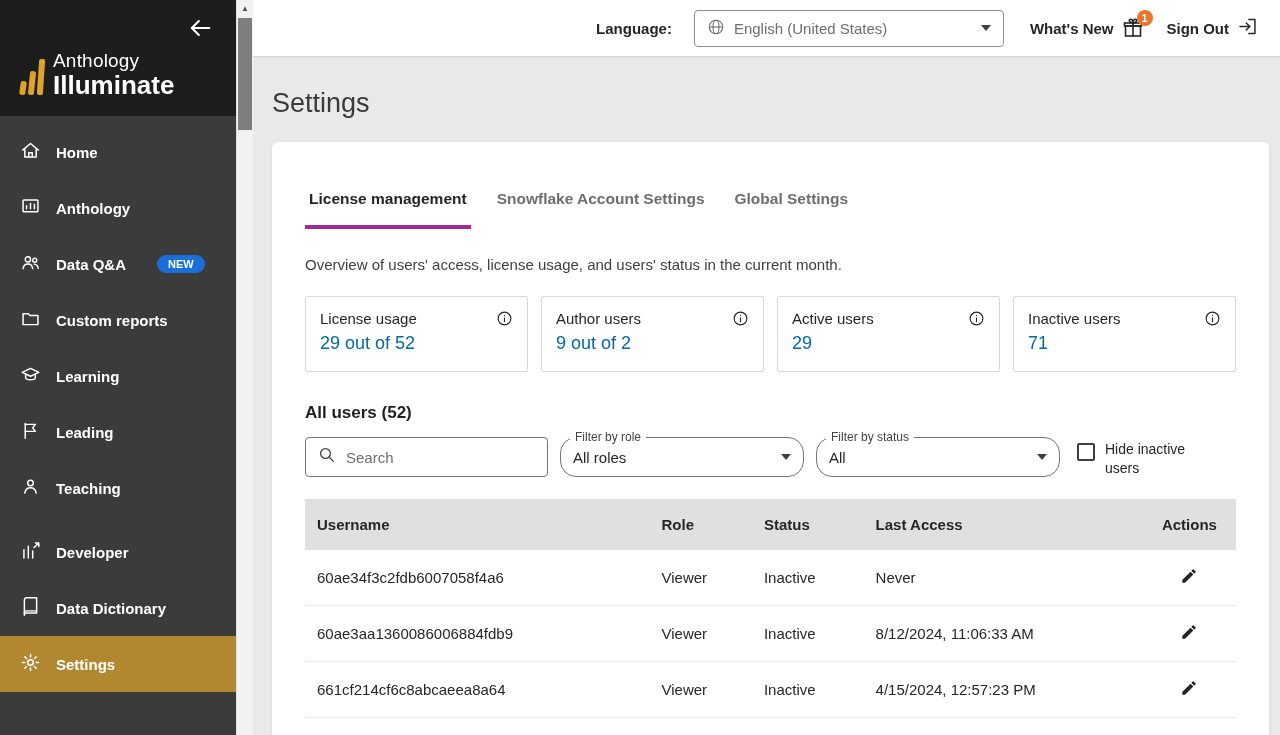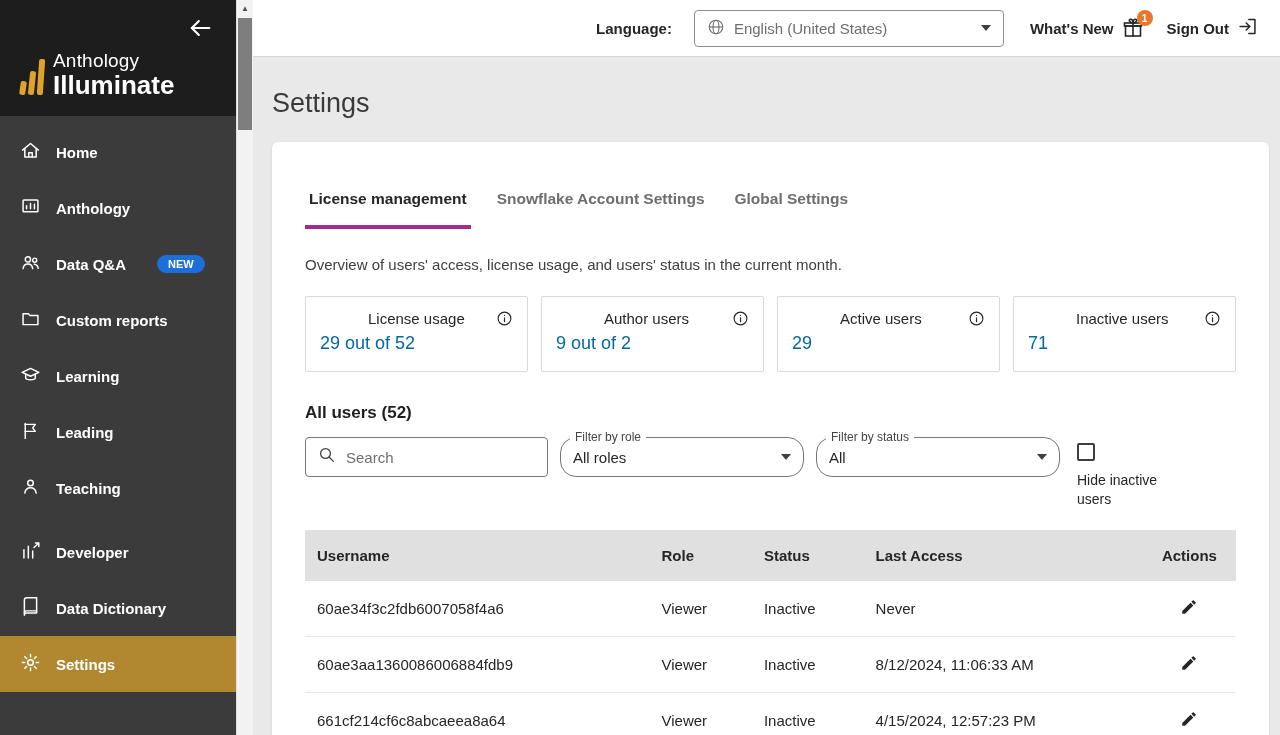--- a/index.html
+++ b/index.html
@@ -53,37 +53,37 @@
   .card { background:#fff; border-radius:6px; box-shadow:0 1px 3px rgba(0,0,0,.10); padding:48px 33px 24px; min-height:600px; }
 
   .tabs { display:flex; gap:22px; }
   .tab { font-size:15.5px; font-weight:bold; color:#6E6E6E; padding:0 4px 17px; border-bottom:4px solid transparent; cursor:pointer; }
   .tab.active { color:#262626; border-bottom-color:#A02B93; }
 
   .desc { margin-top:27px; font-size:15px; color:#3F3F3F; }
 
   .stats { display:flex; gap:13px; margin-top:23px; }
   .stat { flex:1; border:1px solid #D9D9D9; border-radius:2px; padding:13px 14px 17px; background:#fff; }
-  .stat-head { display:flex; justify-content:space-between; align-items:center;margin-left:48px; }
+  .stat-head { display:flex; justify-content:space-between; align-items:center; }
   .stat-label { font-size:15px; color:#262626; }
   .info-icon { width:17px; height:17px; cursor:pointer; }
   .info-icon svg { width:17px; height:17px; stroke:#262626; fill:none; stroke-width:1.6; stroke-linecap:round; }
   .stat-value { margin-top:6px; font-size:18px; color:#0369a1; }
 
   .all-users { margin-top:31px; font-size:17px; font-weight:bold; color:#1F1F1F; }
 
   .controls { display:flex; gap:12px; margin-top:14px; align-items:flex-start; }
   .search-box { width:243px; height:40px; border:1px solid #767676; border-radius:4px; display:flex; align-items:center; gap:10px; padding:0 12px; background:#fff; }
   .search-box svg { width:18px; height:18px; stroke:#3F3F3F; fill:none; stroke-width:1.7; stroke-linecap:round; flex-shrink:0; }
   .search-box input { border:none; outline:none; font-size:15px; width:100%; font-family:"Liberation Sans",sans-serif; color:#262626; }
   .search-box input::placeholder { color:#6E6E6E; }
   .filter { position:relative; width:244px; height:40px; border:1px solid #767676; border-radius:16px; display:flex; align-items:center; justify-content:space-between; padding:0 12px; cursor:pointer; background:#fff; }
   .filter-label { position:absolute; top:-8px; left:9px; background:#fff; padding:0 5px; font-size:12px; color:#444; }
   .filter-value { font-size:15px; color:#262626; }
-  .hide-inactive { display:flex; gap:10px; margin-left:5px; padding-top:3px; align-items:flex-start;flex-direction:column; }
+  .hide-inactive { display:flex; gap:10px; margin-left:5px; padding-top:3px; align-items:flex-start; }
   .checkbox { width:18px; height:18px; border:2px solid #3F3F3F; border-radius:2px; background:#fff; cursor:pointer; flex-shrink:0; margin-top:3px; }
   .hide-label { font-size:14px; color:#262626; width:88px; line-height:1.35; }
 
   table { width:100%; border-collapse:collapse; margin-top:21px; }
   thead tr { background:#E0E0E0; }
   th { text-align:left; font-size:15px; font-weight:bold; color:#262626; padding:17px 12px; }
   td { font-size:15px; color:#262626; padding:17px 12px; border-bottom:1px solid #E8E8E8; }
   th.col-actions, td.col-actions { text-align:center; width:110px; }
   .col-user { width:37%; } .col-role { width:11%;margin-top:12px; } .col-status { width:12%; } .col-access { width:30%; }
   .pencil { cursor:pointer; display:inline-block; }

